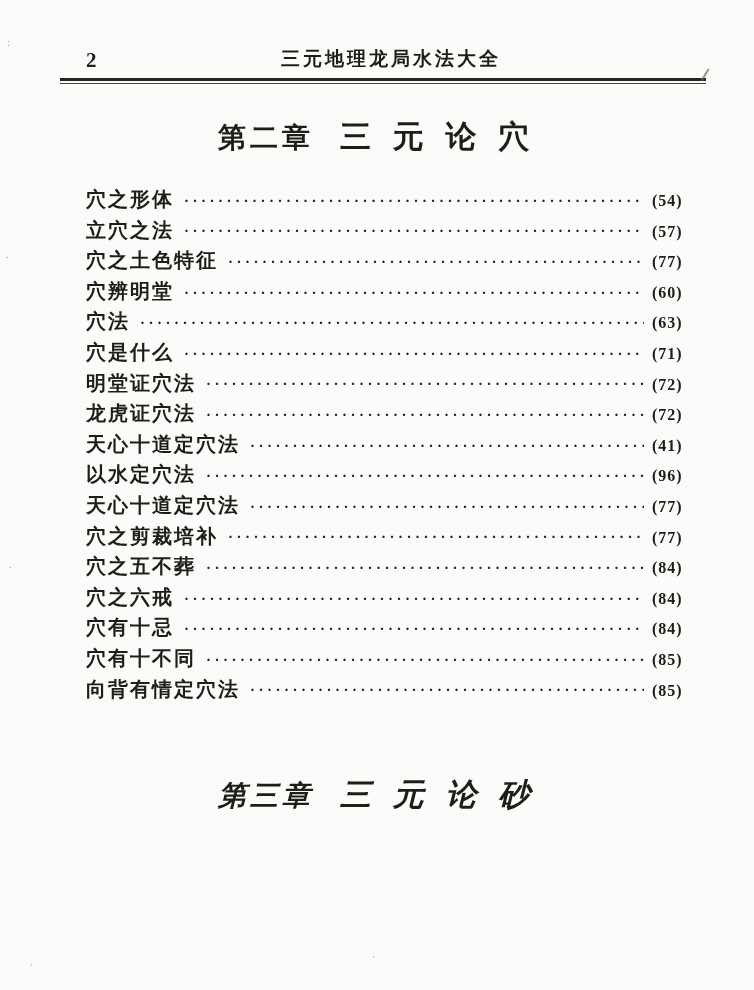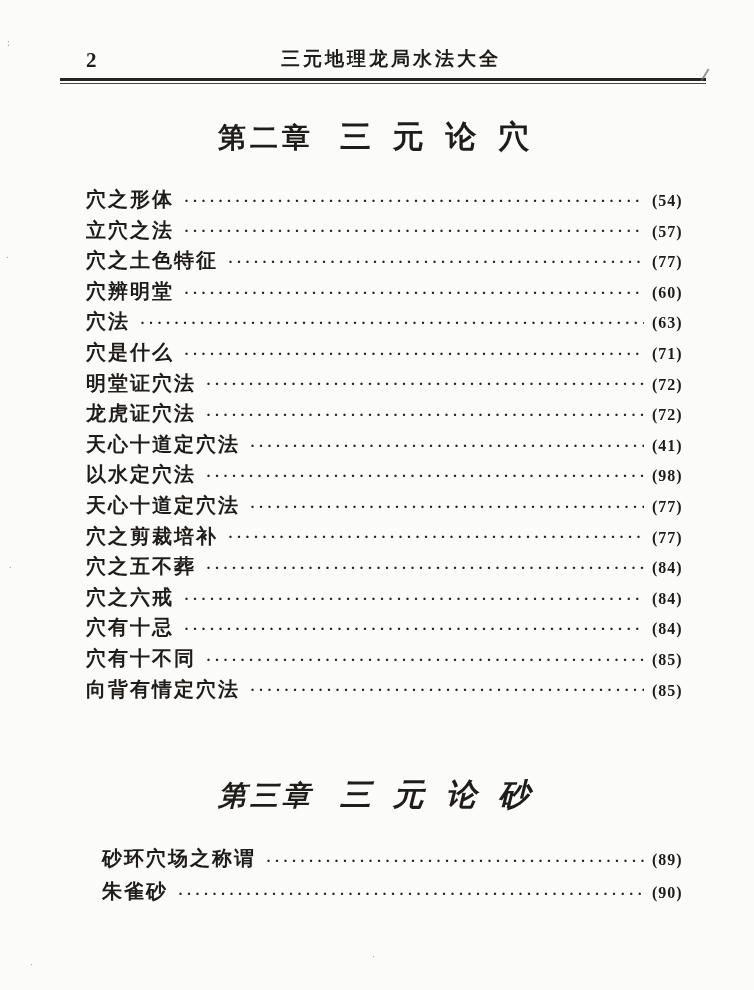--- a/index.html
+++ b/index.html
@@ -125,21 +125,21 @@
         <span class="p">(72)</span>
       </div>
     <div class="toc-row">
         <span class="t">天心十道定穴法</span>
         <span class="leader"></span>
         <span class="p">(41)</span>
       </div>
     <div class="toc-row">
         <span class="t">以水定穴法</span>
         <span class="leader"></span>
-        <span class="p">(98)</span>
+        <span class="p">(96)</span>
       </div>
     <div class="toc-row">
         <span class="t">天心十道定穴法</span>
         <span class="leader"></span>
         <span class="p">(77)</span>
       </div>
     <div class="toc-row">
         <span class="t">穴之剪裁培补</span>
         <span class="leader"></span>
         <span class="p">(77)</span>
@@ -168,32 +168,20 @@
         <span class="t">向背有情定穴法</span>
         <span class="leader"></span>
         <span class="p">(85)</span>
       </div>
   </div>
 
   <div class="chapter" id="chapter-3">
     <span class="chap-label">第三章</span><span class="chap-title">三 元 论 砂</span>
   </div>
 
-  <div class="toc" id="toc-2">
-    <div class="toc-row">
-        <span class="t">砂环穴场之称谓</span>
-        <span class="leader"></span>
-        <span class="p">(89)</span>
-      </div>
-    <div class="toc-row">
-        <span class="t">朱雀砂</span>
-        <span class="leader"></span>
-        <span class="p">(90)</span>
-      </div>
-  </div>
 
   <div class="speck" style="left:7px;top:38px;">:</div>
   <div class="speck" style="left:6px;top:250px;">.</div>
   <div class="speck" style="left:9px;top:560px;">.</div>
   <div class="speck" style="left:30px;top:960px;">·</div>
   <div class="speck" style="left:372px;top:952px;">·</div>
 
 </div>
 
 </body></html>

